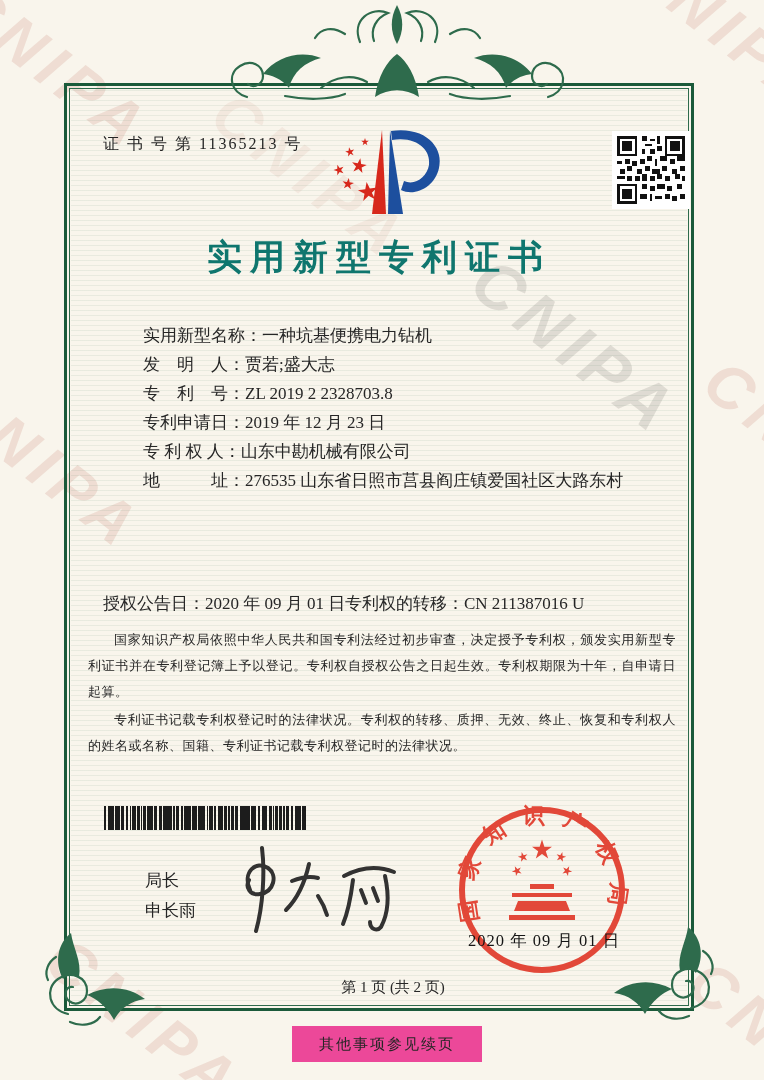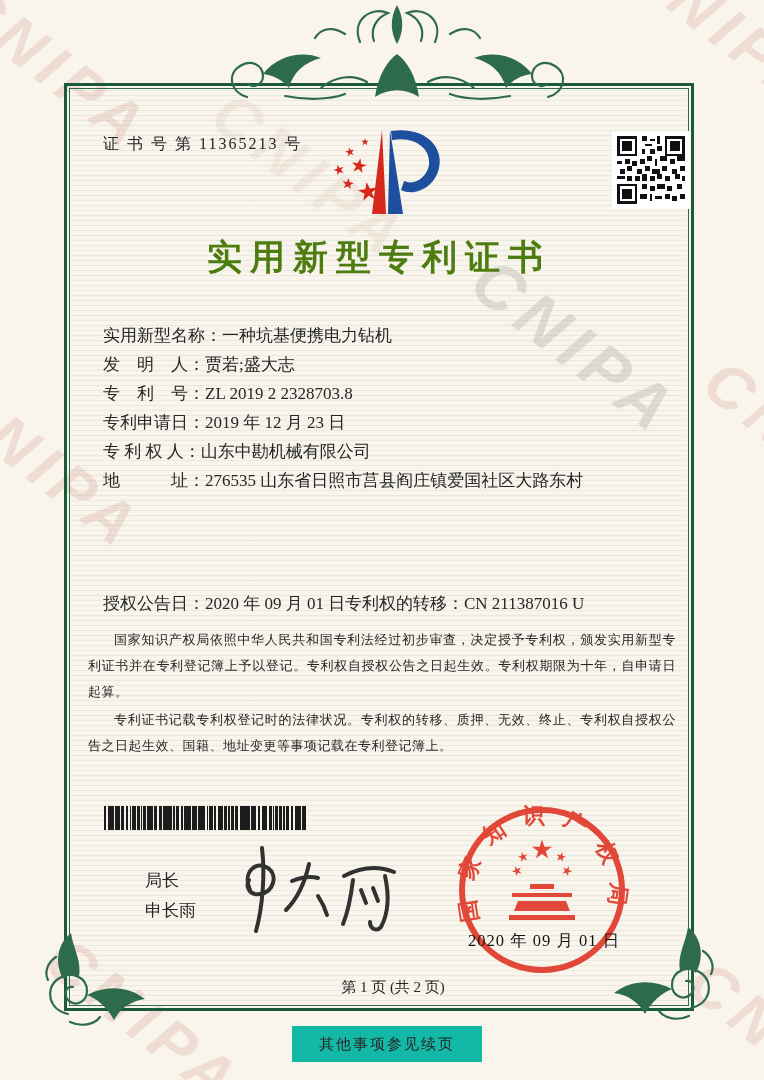--- a/index.html
+++ b/index.html
@@ -30,25 +30,25 @@
   .orn{fill:none; stroke:#2e6b4c; stroke-width:2.2; stroke-linecap:round;}
   .ornf{fill:#2e6b4c; stroke:none;}
   .ornament{position:absolute; z-index:2;}
   
   .cert-no{position:absolute; left:103px; top:134px; font-size:16px; letter-spacing:2px; z-index:3;}
   .logo{position:absolute; left:318px; top:124px; z-index:3;}
   .qr-wrap{position:absolute; left:612px; top:131px; width:78px; height:78px; background:#ffffff; z-index:3; padding:3px; box-sizing:border-box;}
   .title{
     position:absolute; left:64px; top:234px; width:630px; margin:0;
     text-align:center; font-size:35px; font-weight:bold; letter-spacing:8px;
-    color:#4d7c0f; z-index:3;
+    color:#0f766e; z-index:3;
   }
   
   .fields{position:absolute; left:103px; top:325px; z-index:3; font-size:17px;}
-  .field-row{height:29px; line-height:22px; white-space:nowrap;}
+  .field-row{height:29px; line-height:22px; white-space:nowrap;margin-left:40px;}
   .grant-row{position:absolute; left:103px; top:592px; z-index:3; font-size:17px; white-space:nowrap;}
   .grant-no{position:absolute; left:242px; top:0;}
   .grant-row span{display:inline-block;text-align:center;}
   
   .body-text{position:absolute; left:88px; top:627px; width:604px; z-index:3;}
   .body-text p{
     margin:0 16px 2px 0; font-size:13px; line-height:26px;
     text-indent:2em; text-align:justify; letter-spacing:0.5px;
   }
   
@@ -58,21 +58,21 @@
   
   .seal{position:absolute; left:452px; top:800px; z-index:4;}
   .seal-date{
     position:absolute; left:468px; top:930px; z-index:5;
     font-size:16.5px; color:#151515; letter-spacing:1px; white-space:nowrap;
   }
   
   .page-info{position:absolute; left:64px; top:978px; width:658px; text-align:center; font-size:15px; z-index:3;}
   .note-patch{
     position:absolute; left:292px; top:1026px; width:190px; height:36px;
-    background:#14b8a6; z-index:3; display:flex; align-items:center; justify-content:center;
+    background:#ec4899; z-index:3; display:flex; align-items:center; justify-content:center;
     font-size:15px; letter-spacing:2px;
   }
 </style>
 </head>
 <body>
 
 <div class="page">
 
   <svg width="0" height="0" style="position:absolute" aria-hidden="true">
     <defs>
@@ -192,21 +192,21 @@
     <div class="field-row"><span>地　　　址：</span><span>276535  山东省日照市莒县阎庄镇爱国社区大路东村</span></div>
   </div>
 
   <div class="grant-row">
     <span>授权公告日：</span><span>2020 年 09 月 01 日</span>
     <span class="grant-no"><span>专利权的转移：</span><span>CN 211387016 U</span></span>
   </div>
 
   <div class="body-text">
     <p>国家知识产权局依照中华人民共和国专利法经过初步审查，决定授予专利权，颁发实用新型专利证书并在专利登记簿上予以登记。专利权自授权公告之日起生效。专利权期限为十年，自申请日起算。</p>
-    <p>专利证书记载专利权登记时的法律状况。专利权的转移、质押、无效、终止、专利权自授权公告之日起生效、国籍、地址变更等事项记载在专利登记簿上。</p>
+    <p>专利证书记载专利权登记时的法律状况。专利权的转移、质押、无效、终止、恢复和专利权人的姓名或名称、国籍、专利证书记载专利权登记时的法律状况。</p>
   </div>
 
   <svg class="barcode" width="202" height="24">
     <rect x="0" y="0" width="202" height="24" fill="url(#bc1)"></rect>
     <rect x="0" y="0" width="202" height="24" fill="url(#bc2)"></rect>
     <rect x="0" y="0" width="2" height="24" fill="#1c1c1c"></rect>
     <rect x="199" y="0" width="2" height="24" fill="#1c1c1c"></rect>
   </svg>
 
   <div class="signer">

